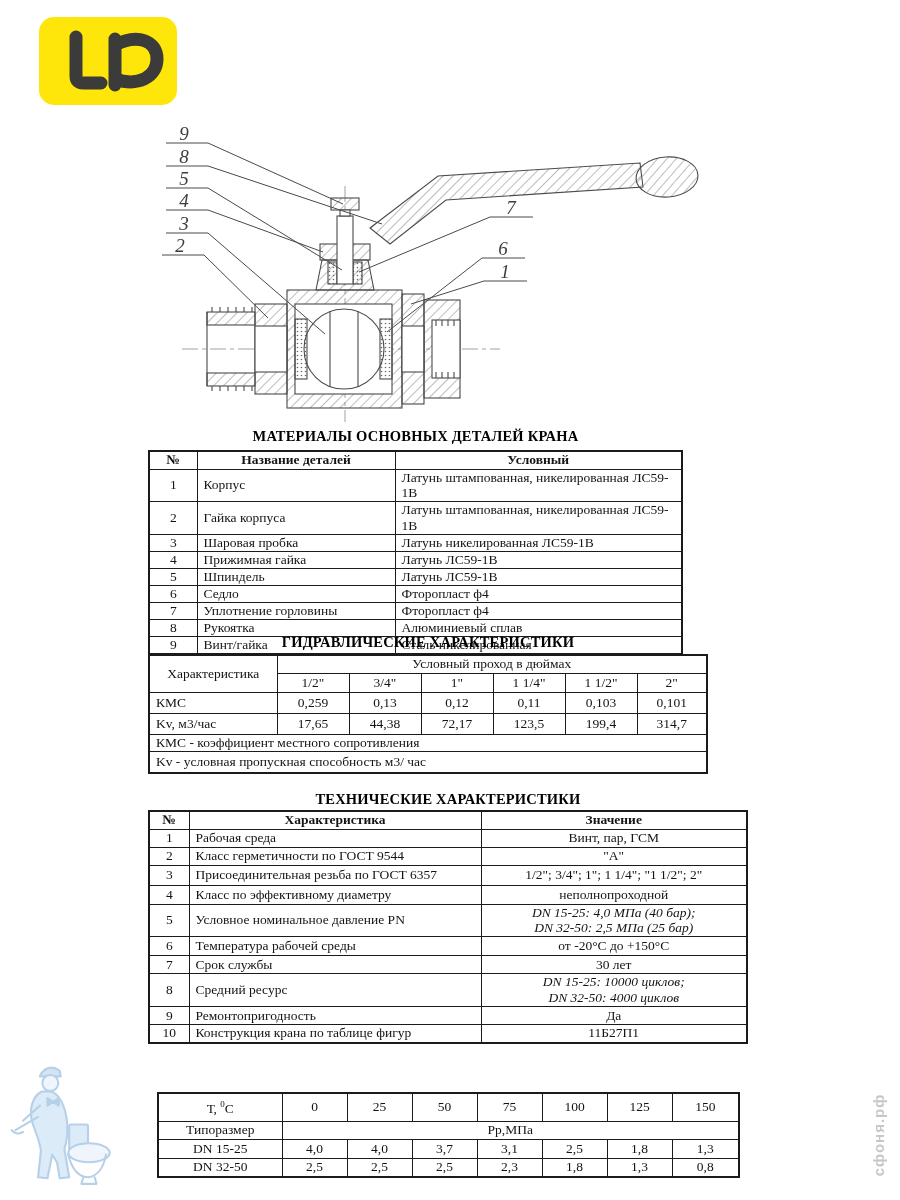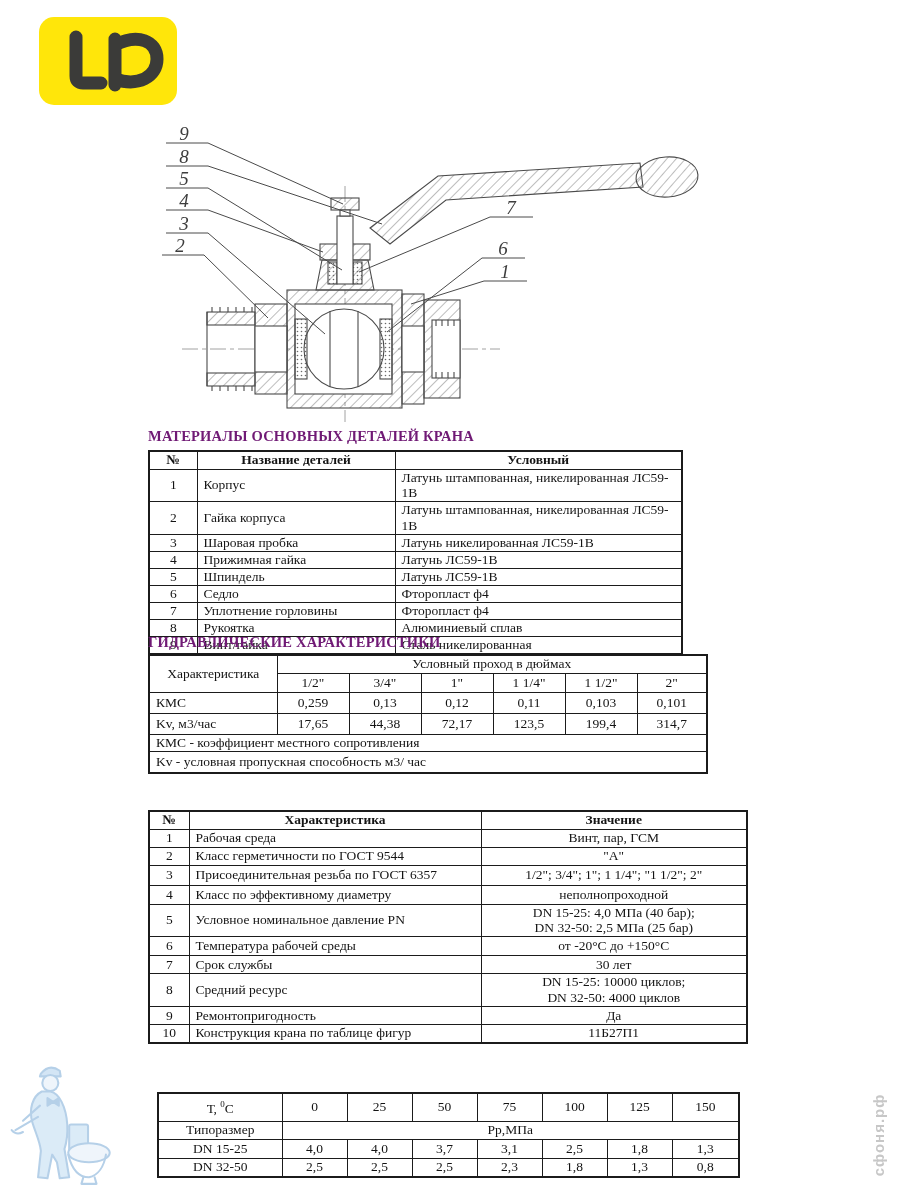--- a/index.html
+++ b/index.html
@@ -9,31 +9,31 @@
 
   .logo { position:absolute; left:38px; top:16px; width:140px; height:90px; }
   .sr { position:absolute; width:1px; height:1px; overflow:hidden; clip:rect(0 0 0 0); white-space:nowrap; }
 
   .drawing { position:absolute; left:140px; top:122px; }
   .cl { stroke:#8a8a8a; stroke-width:0.8; stroke-dasharray:16 4 4 4; }
   .num { font-family:"Liberation Serif", serif; font-style:italic; font-size:19px; fill:#3d3d3d;
          stroke:none; text-anchor:middle; }
   .lead { stroke:#4a4a4a; stroke-width:1; fill:none; }
 
-  .t-title { position:absolute; font-weight:bold; font-size:14.5px; color:#701a75;
+  .t-title { position:absolute; text-align:center; font-weight:bold; font-size:14.5px; color:#000000;
              letter-spacing:0.2px; white-space:nowrap; }
 
   table.doc { position:absolute; border-collapse:collapse; table-layout:fixed; background:#fff;
               font-size:13.5px; color:#141414; border:2px solid #1b1b1b; }
   table.doc td { border:1px solid #1b1b1b; padding:0 6px; line-height:1.18; vertical-align:middle;
                  overflow:hidden; }
   .ctr { text-align:center; }
   .lft { text-align:left; }
   .b   { font-weight:bold; }
-  .pre { white-space:pre-line; }
+  .pre { white-space:pre-line;font-style:italic; }
   sup  { font-size:9px; }
 
   .plumber { position:absolute; left:6px; top:1060px; opacity:0.9; }
   .site-mark { position:absolute; left:820px; top:1126px; width:118px; height:18px;
                transform:rotate(-90deg); transform-origin:center;
                font-family:"Liberation Sans", sans-serif; font-weight:bold; font-size:15px;
                color:#c7c7c7; letter-spacing:1px; text-align:center; }
 </style>
 </head>
 <body>
@@ -248,20 +248,21 @@
     </tr>
     <tr style="height:17px">
           <td colspan="7" class="lft">КМС - коэффициент местного сопротивления</td>
         </tr>
     <tr style="height:22px">
           <td colspan="7" class="lft">Kv - условная пропускная способность м3/ час</td>
         </tr>
   </tbody>
     </table>
 
+  <div class="t-title" style="left:148px; top:791px; width:600px;">ТЕХНИЧЕСКИЕ ХАРАКТЕРИСТИКИ</div>
   <table class="doc" id="tbl-tech" style="left:148px; top:810px; width:600px;">
     <colgroup>
         <col style="width:40px">
         <col style="width:292px">
         <col>
       </colgroup>
     <tbody>
         <tr style="height:18px">
       <td class="ctr b">№</td>
       <td class="ctr b">Характеристика</td>

